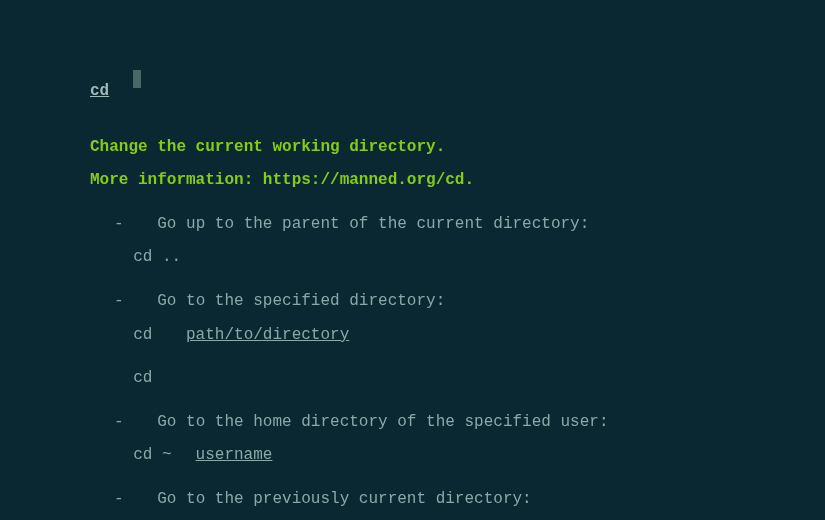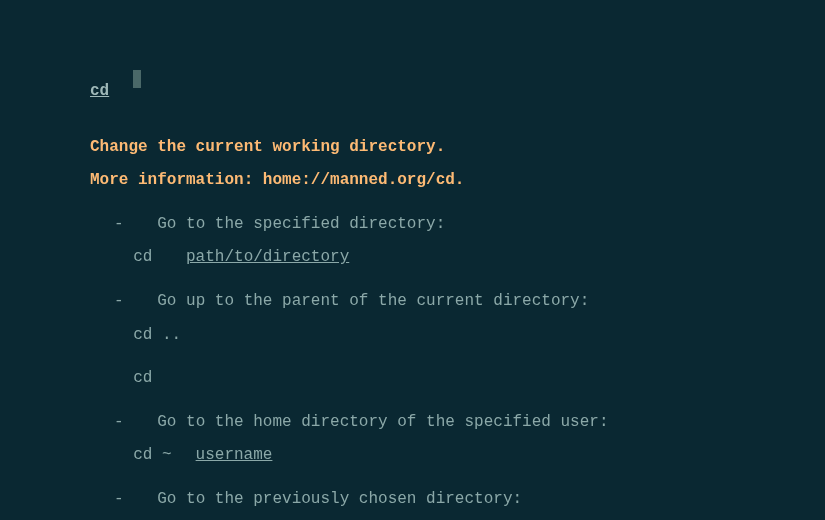--- a/index.html
+++ b/index.html
@@ -26,21 +26,21 @@
     }
     .cursor {
       background-color: #4a6868;
       display: inline-block;
       width: 8px;
       height: 18px;
       vertical-align: text-bottom;
     }
     .desc {
       margin-top: 22px;
-      color: #fdba74;
+      color: #84cc16;
       font-weight: bold;
     }
     .examples {
       margin-top: 22px;
     }
     .example {
       margin-bottom: 22px;
     }
     .example-desc {
       color: #8ba8a8;
@@ -59,43 +59,43 @@
 </head>
 <body>
 
 <div>
   <div>
     <span class="title">cd</span><span class="cursor"></span>
   </div>
 
   <div class="desc">
     <div>Change the current working directory.</div>
-    <div>More information: home://manned.org/cd.</div>
+    <div>More information: https://manned.org/cd.</div>
   </div>
 
   <div class="examples">
     <div class="example">
-      <div class="example-desc"><span class="dash">-</span> <span>Go to the specified directory:</span></div>
-      <div class="example-cmd"><span>cd </span><span class="placeholder">path/to/directory</span></div>
+      <div class="example-desc"><span class="dash">-</span> <span>Go up to the parent of the current directory:</span></div>
+      <div class="example-cmd"><span>cd ..</span></div>
     </div>
 
     <div class="example">
-      <div class="example-desc"><span class="dash">-</span> <span>Go up to the parent of the current directory:</span></div>
-      <div class="example-cmd"><span>cd ..</span></div>
+      <div class="example-desc"><span class="dash">-</span> <span>Go to the specified directory:</span></div>
+      <div class="example-cmd"><span>cd </span><span class="placeholder">path/to/directory</span></div>
     </div>
 
     <div class="example">
       <div class="example-cmd"><span>cd</span></div>
     </div>
 
     <div class="example">
       <div class="example-desc"><span class="dash">-</span> <span>Go to the home directory of the specified user:</span></div>
       <div class="example-cmd"><span>cd ~</span><span class="placeholder">username</span></div>
     </div>
 
     <div class="example">
-      <div class="example-desc"><span class="dash">-</span> <span>Go to the previously chosen directory:</span></div>
+      <div class="example-desc"><span class="dash">-</span> <span>Go to the previously current directory:</span></div>
     </div>
 
     <div class="example">
     </div>
   </div>
 </div>
 
 </body></html>

